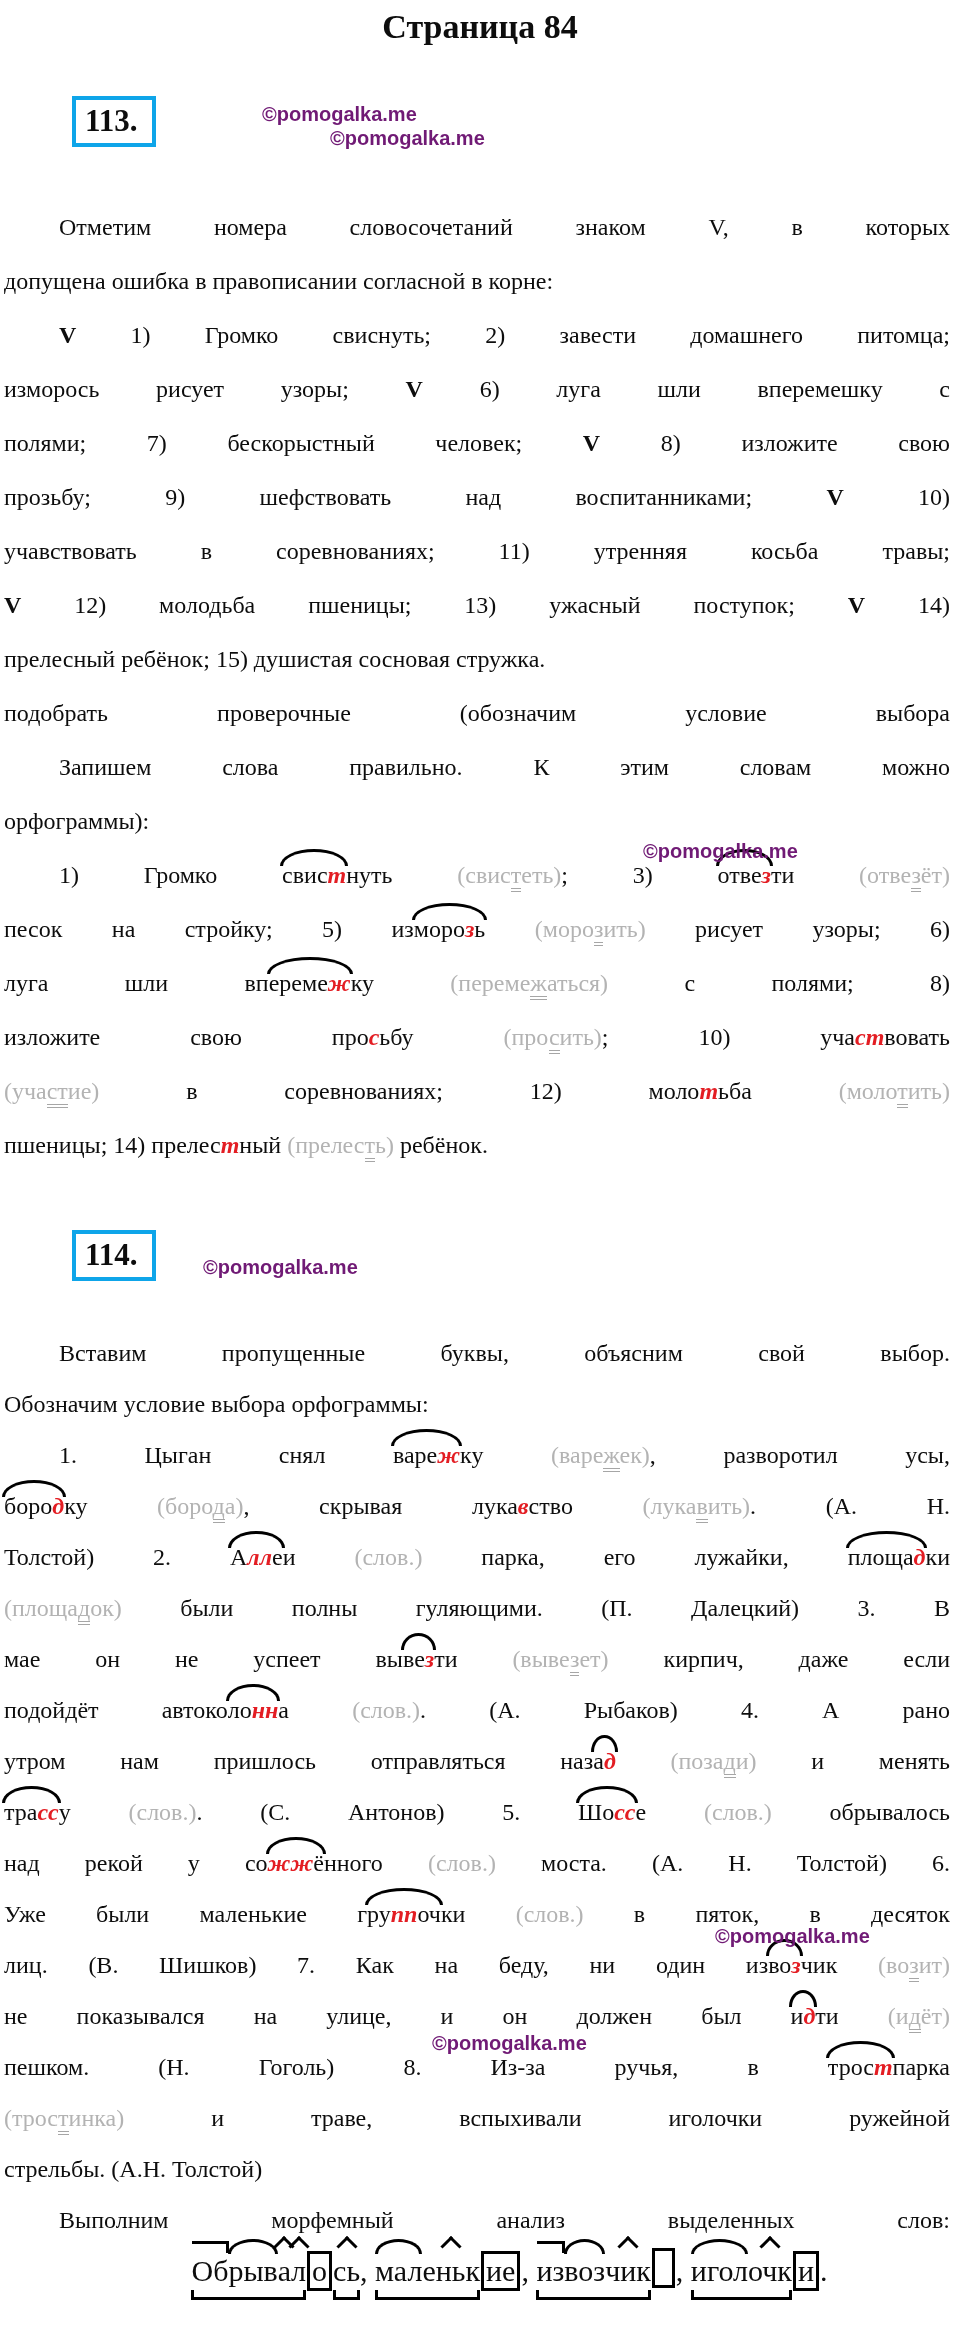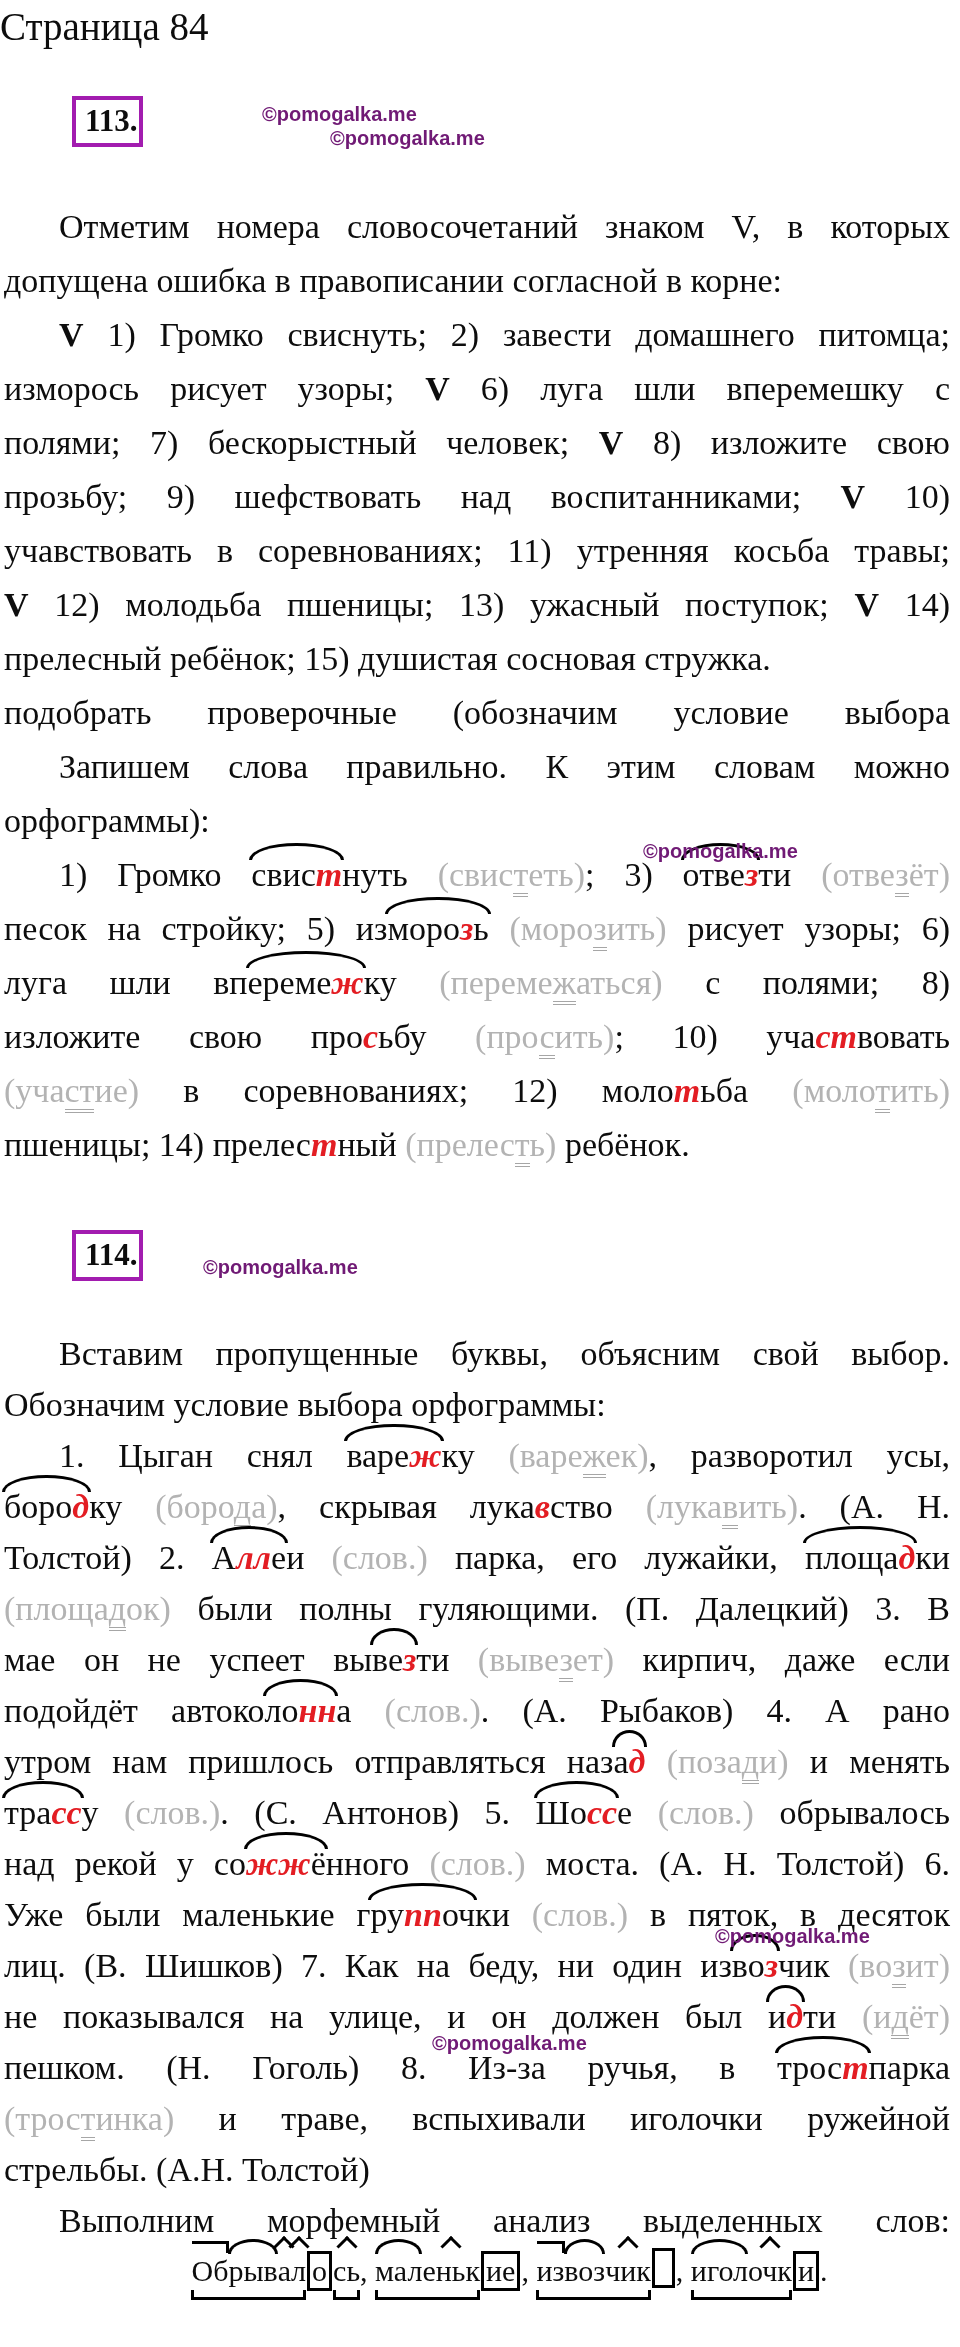--- a/index.html
+++ b/index.html
@@ -1,28 +1,28 @@
 <!DOCTYPE html>
 <html><head>
 <meta charset="utf-8">
 <style>
   html,body{margin:0;padding:0;background:#ffffff;}
   #page{position:relative;width:960px;height:2347px;margin:0 auto;background:#fff;overflow:hidden;
         font-family:"Liberation Serif", serif;color:#0d0d0d;}
-  .title{margin-top:4px;font-size:39px;font-weight:normal;line-height:46px;}
+  .title{margin-top:4px;text-align:center;font-size:34px;font-weight:bold;line-height:46px;}
   .exheader{margin-top:46px;margin-left:72px;height:52px;}
   .exheader2{margin-top:58px;margin-left:72px;height:52px;}
-  .numbox{display:inline-block;border:4px solid #a21caf;font-size:31px;font-weight:bold;
-          padding:1px 1px 2px 9px;line-height:40px;background:#fff;}
+  .numbox{display:inline-block;border:4px solid #0ea5e9;font-size:31px;font-weight:bold;
+          padding:1px 14px 2px 9px;line-height:40px;background:#fff;}
   .wm{position:absolute;font-family:"Liberation Sans", sans-serif;font-weight:bold;
       font-size:20px;color:#701a75;white-space:nowrap;z-index:5;}
   .block{padding:0 10px 0 4px;}
   .b113{margin-top:52px;}
   .b114{margin-top:46px;}
-  .line{white-space:normal;font-size:34px;}
+  .line{white-space:normal;font-size:24px;}
   .b113 .line{line-height:54px;height:54px;}
   .b114 .line{line-height:51px;height:51px;}
   .ind{text-indent:55px;}
   .j{text-align:justify;text-align-last:justify;}
   .bv{font-weight:bold;}
   .rl{color:#e31d23;font-weight:bold;font-style:italic;}
   .gw{color:#b3b3b3;}
   .ul{color:#b3b3b3;border-bottom:4px double #a6a6a6;padding-bottom:0;}
   .arc{position:relative;white-space:nowrap;}
   .arc::before{content:'';position:absolute;left:-2px;right:-2px;top:-13px;height:14px;

